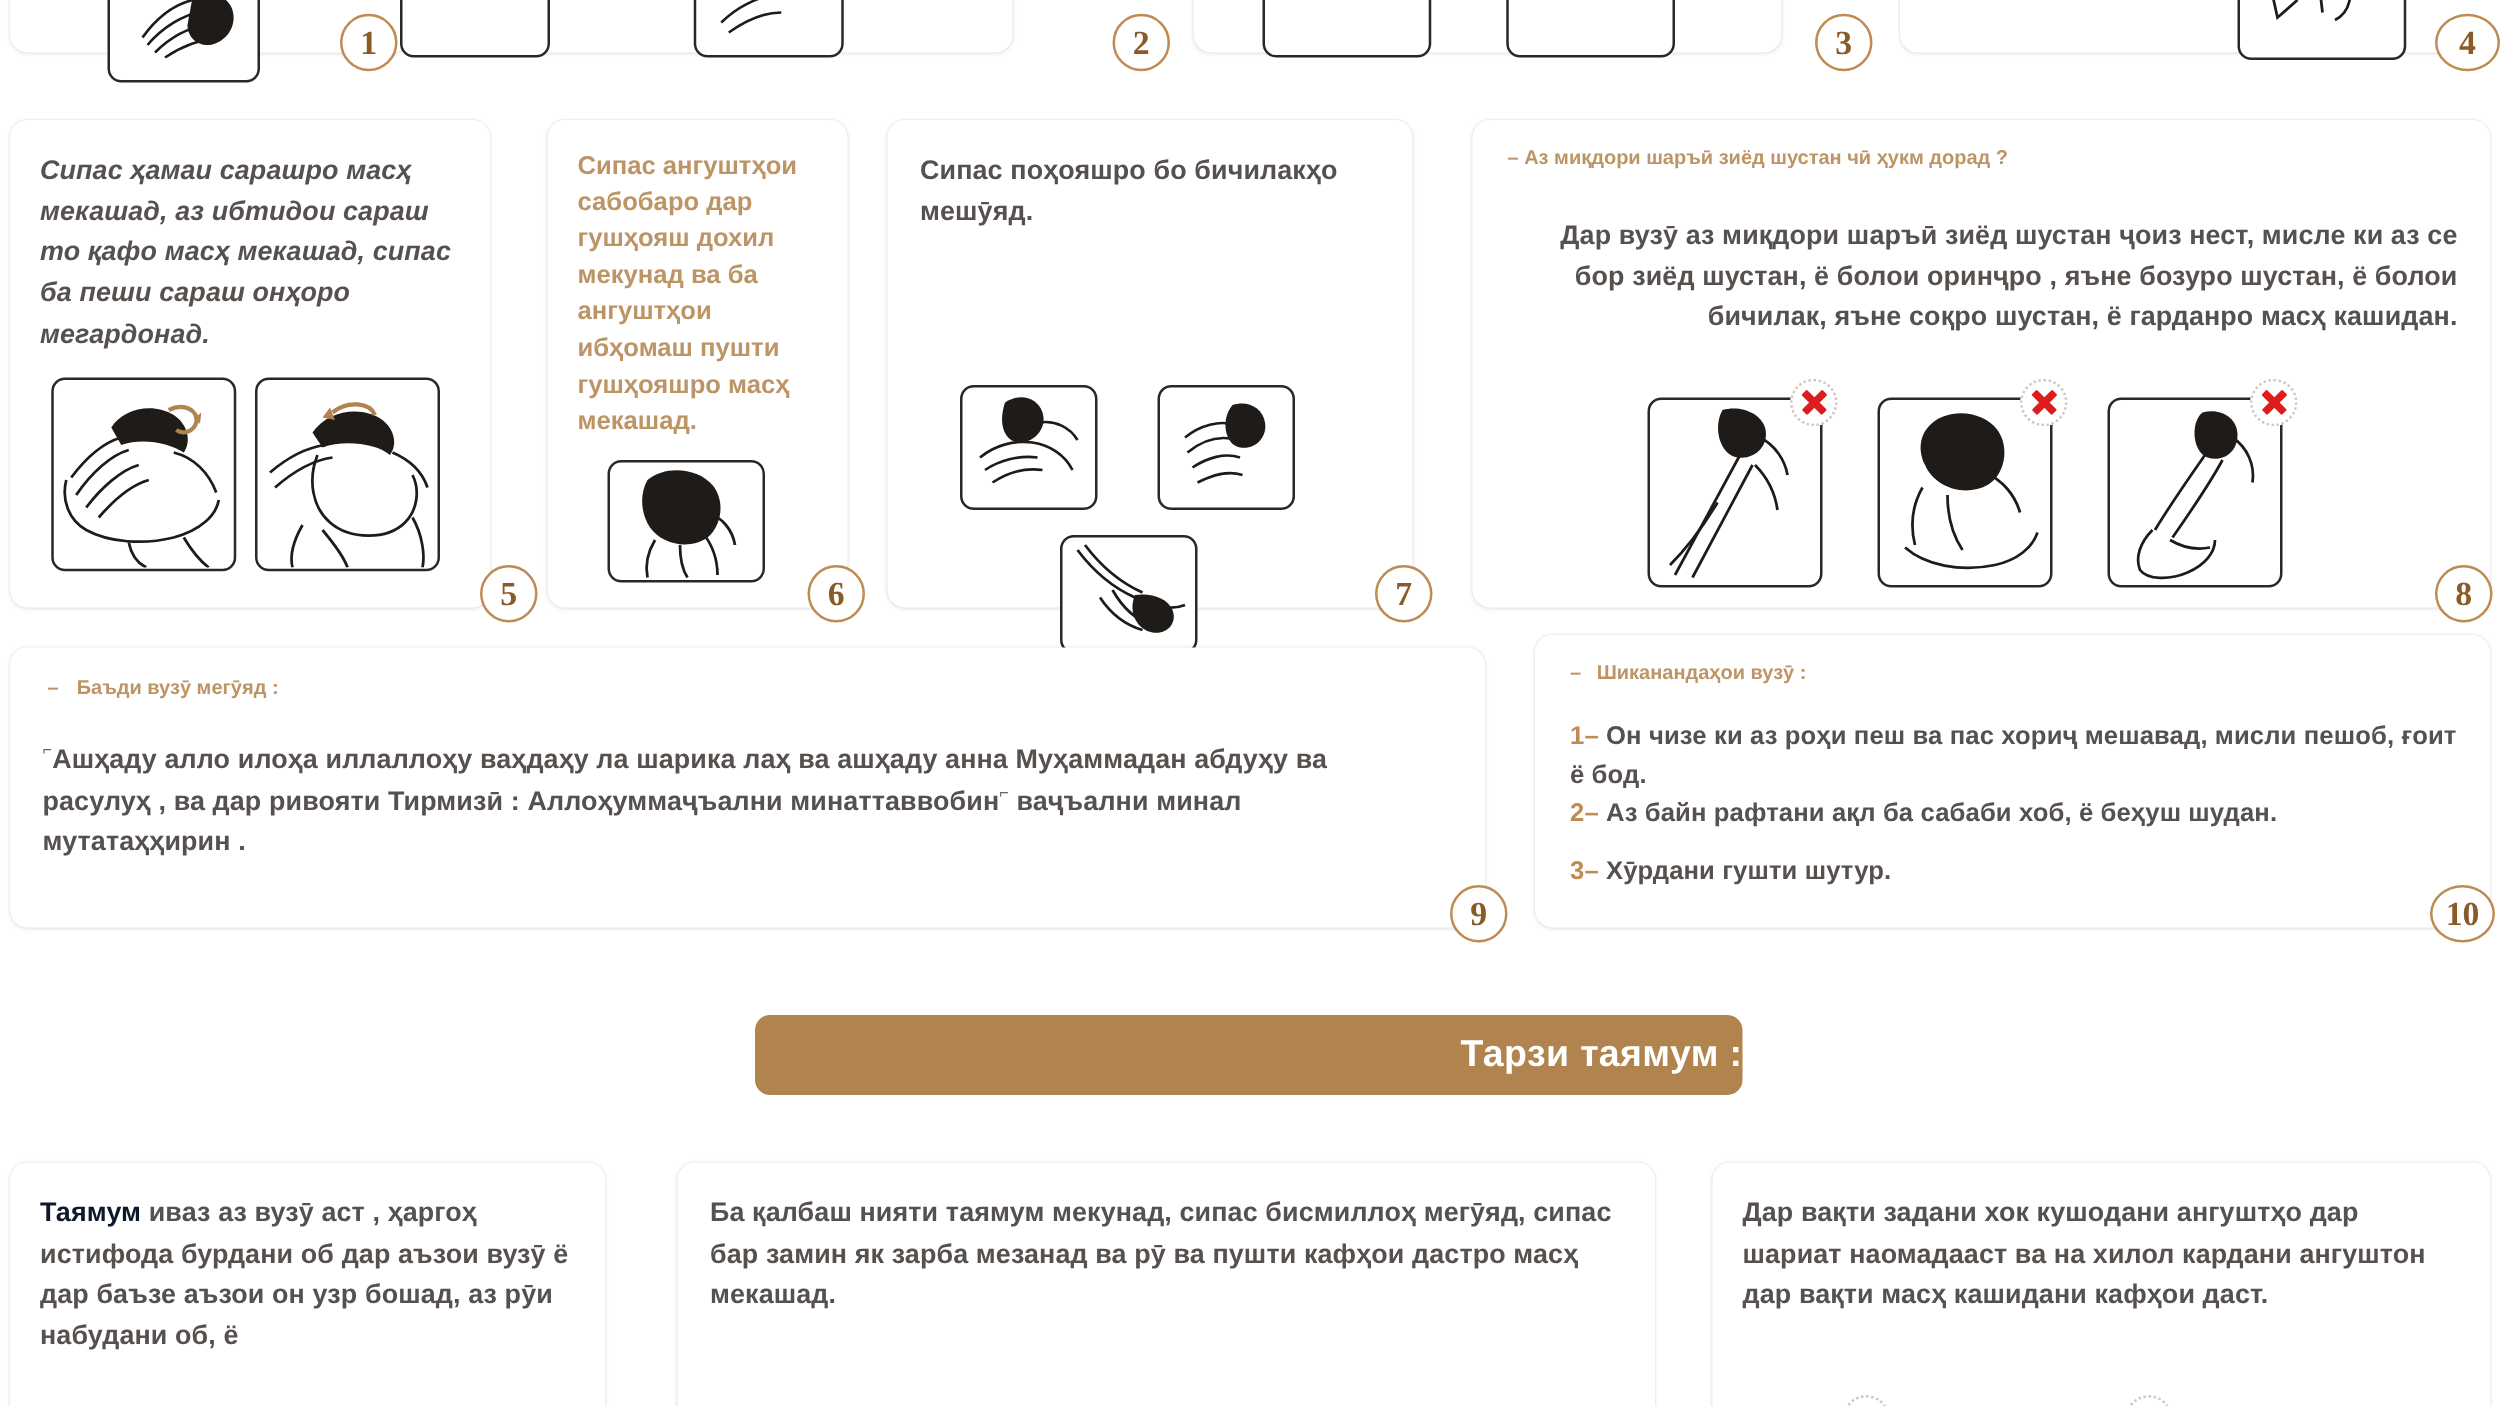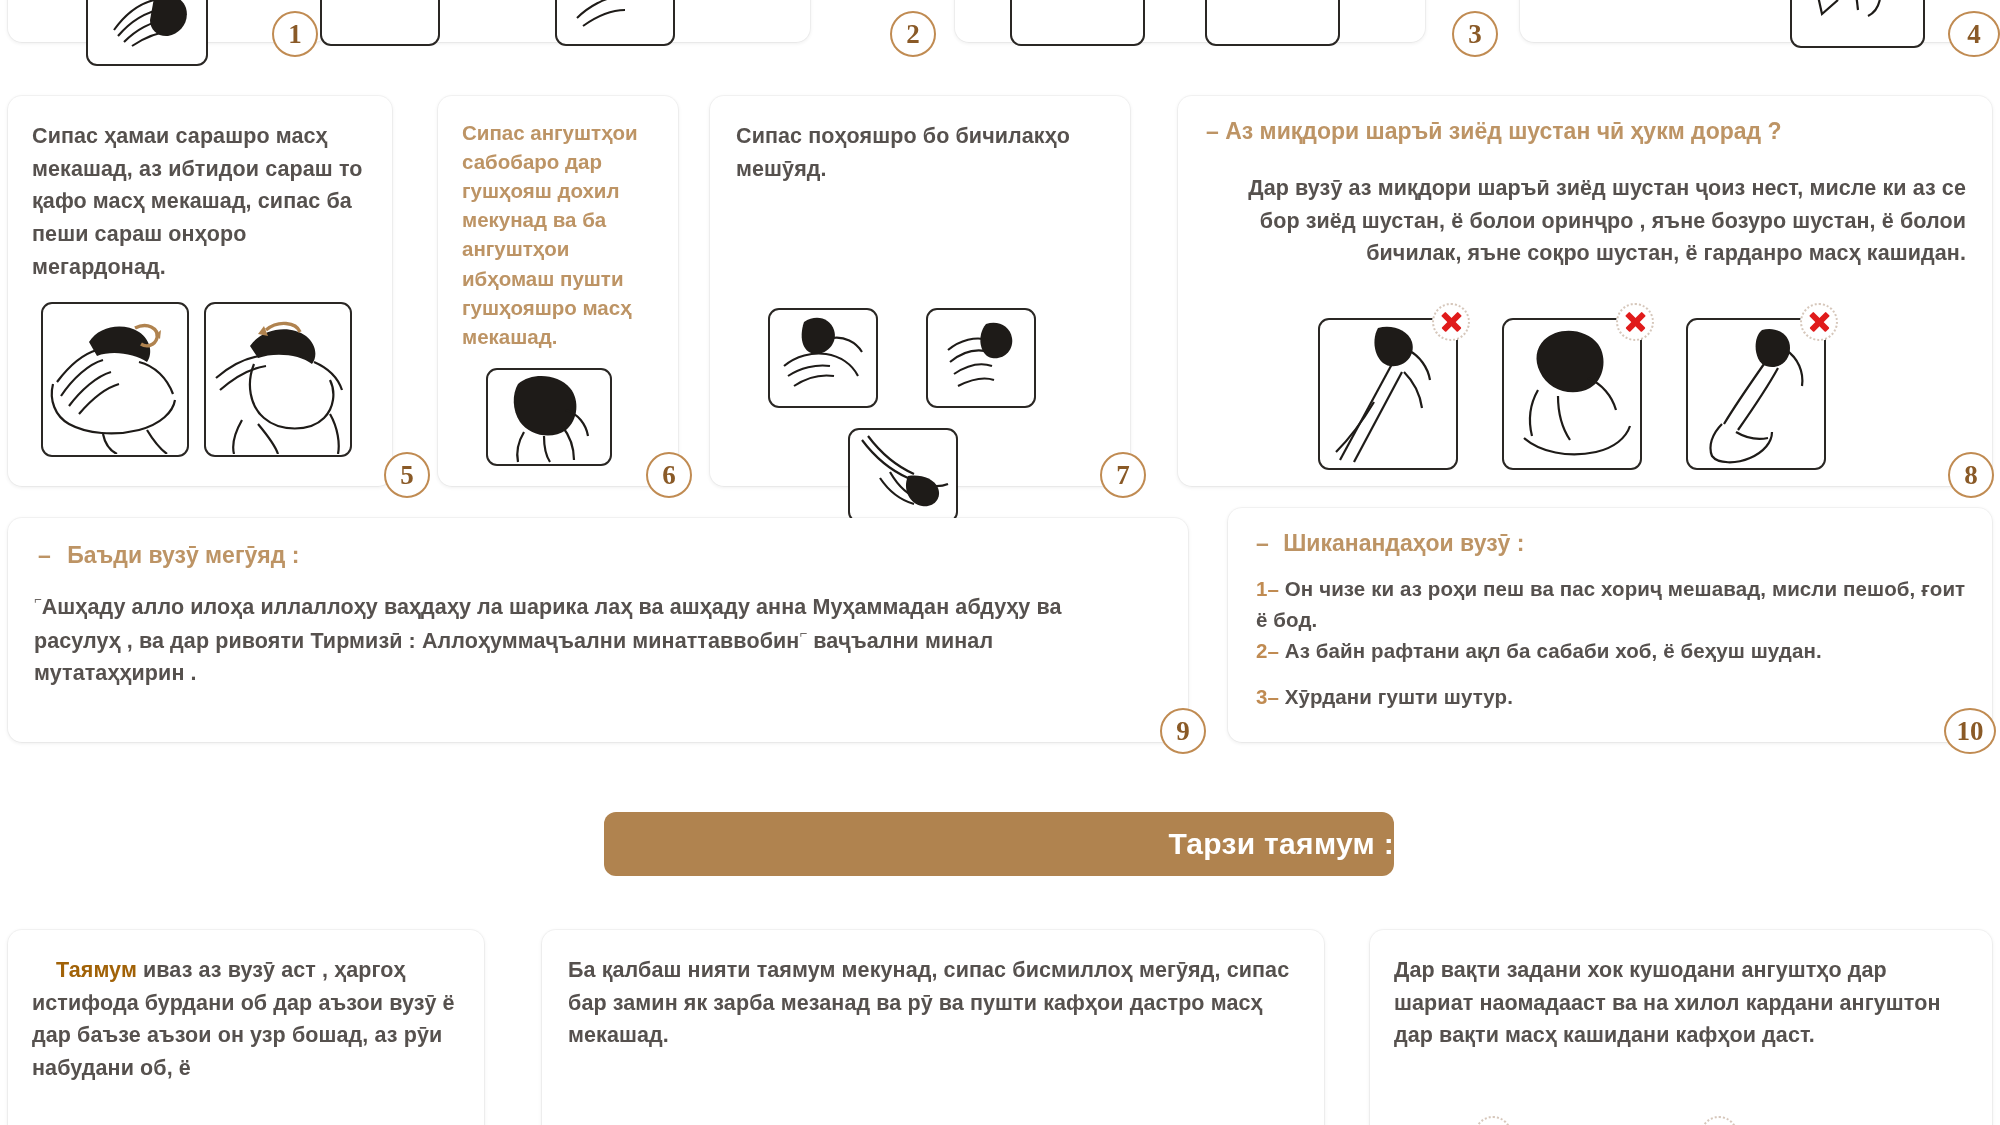--- a/index.html
+++ b/index.html
@@ -56,25 +56,25 @@
   }
   .body-text.sm { font-size: 20.5px; line-height: 1.5; }
   .brown-text {
     color: #bd9465;
     font-size: 20.5px;
     line-height: 1.42;
     font-weight: 700;
   }
   .heading {
     color: #bd9465;
-    font-size: 23px;
+    font-size: 16px;
     font-weight: 700;
     margin-bottom: 9px;
   }
-  .accent-word { color: #a16207; font-weight: 700; margin-left: 24px; }
+  .accent-word { color: #0f172a; font-weight: 700; }
   .list-num { color: #c08b52; font-weight: 700; }
   .sup-mark {
     display: inline-block;
     font-size: 13px;
     vertical-align: 10px;
     color: #6b6663;
     font-weight: 400;
   }
 
   
@@ -175,21 +175,21 @@
           <path d="M22 8 L30 44 L46 30"></path>
           <path d="M62 6 L66 40"></path>
           <path d="M84 10 C92 24 88 40 76 46"></path>
         </g>
       </svg>
     </div>
   </div>
   <div class="card-num wide" style="left:1948px; top:11px;">4</div>
 
   <div class="card" style="left:8px; top:96px; width:384px; height:390px;">
-    <div class="body-text" style="position:absolute; left:24px; top:24px; width:338px;">Сипас ҳамаи сарашро масҳ мекашад, аз ибтидои сараш то қафо масҳ мекашад, сипас ба пеши сараш онҳоро мегардонад.</div>
+    <div class="body-text" style="position:absolute; left:24px; top:24px; width:338px;font-style:italic;">Сипас ҳамаи сарашро масҳ мекашад, аз ибтидои сараш то қафо масҳ мекашад, сипас ба пеши сараш онҳоро мегардонад.</div>
 
     <div class="thumb" style="position:absolute; left:33px; top:206px; width:148px; height:155px;">
       <svg width="143" height="150" viewBox="0 0 143 150">
         <path d="M46 38 C56 22 80 18 96 28 C108 36 110 50 104 58 C92 50 70 46 54 52 Z" fill="#1e1b18"></path>
         <path d="M92 24 C104 18 116 24 114 34 C112 41 104 44 98 40" fill="none" stroke="#b0834f" stroke-width="3.4"></path>
         <path d="M112 31 L118 26 L117 35 Z" fill="#b0834f"></path>
         <g fill="none" stroke="#1e1b18" stroke-width="2.2">
           <path d="M14 78 C26 62 40 50 54 46"></path>
           <path d="M18 92 C30 74 46 60 60 56"></path>
           <path d="M26 102 C38 86 54 72 68 68"></path>

